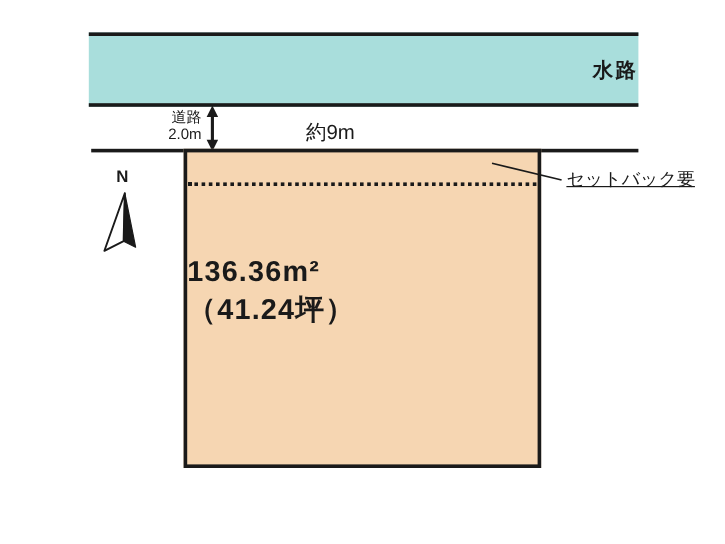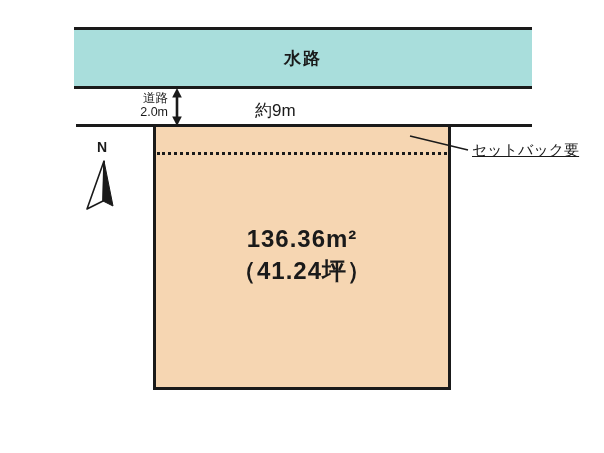--- a/index.html
+++ b/index.html
@@ -12,21 +12,21 @@
     overflow: hidden;
   }
   
   .waterway {
     position: absolute;
     left: 74px; top: 27px;
     width: 458px; height: 56px;
     background: var(--waterway-fill, #a9dedc);
     border-top: 3px solid var(--line, #1a1a1a);
     border-bottom: 3px solid var(--line, #1a1a1a);
-    display: flex; align-items: center; justify-content: center;
+    display: flex; align-items: center; justify-content: flex-end;
   }
   .waterway-label {
     font-size: 17px; font-weight: 600; letter-spacing: 2px;
   }
   
   .road-line {
     position: absolute;
     left: 76px; top: 124px;
     width: 456px; height: 3px;
     background: var(--line, #1a1a1a);
@@ -59,23 +59,22 @@
     border: 3px solid var(--line, #1a1a1a);
   }
   .setback-dotted {
     position: absolute;
     left: 1px; top: 25px;
     width: 290px; height: 0;
     border-top: 3px dotted var(--line, #1a1a1a);
   }
   .area-text {
     position: absolute;
-    left: 0; top: 96px;
+    left: 0; top: 84px;
     width: 100%;
-    text-align: center;
     font-size: 24px; font-weight: 700;
     line-height: 32px;
     letter-spacing: 1px;
   }
   
   .setback-leader { position: absolute; left: 405px; top: 132px; }
   .setback-label {
     position: absolute;
     left: 472px; top: 140px;
     width: 130px;

